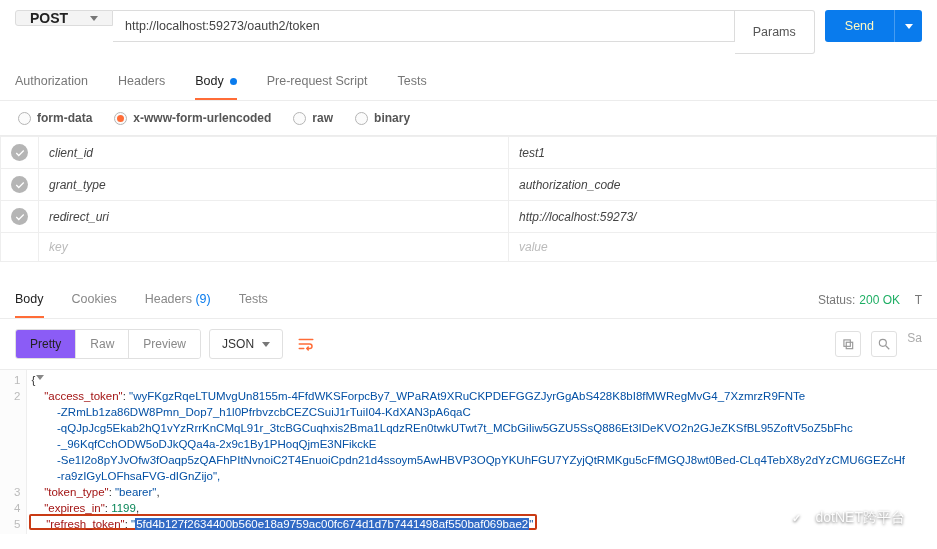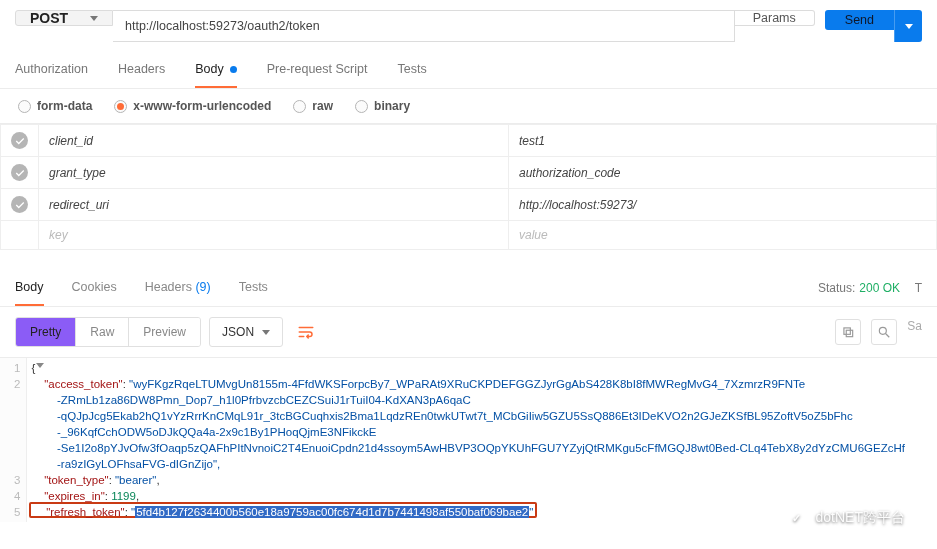--- a/index.html
+++ b/index.html
@@ -1,23 +1,23 @@
 <!DOCTYPE html>
 <html><head>
 <meta charset="utf-8">
 <style>
 * { margin: 0; padding: 0; box-sizing: border-box; font-family: "Helvetica Neue", Arial, sans-serif; }
 body { background: #fff; font-size: 12px; color: #555; width: 937px; }
 
 .request-bar { display: flex; padding: 10px 15px; gap: 0; }
 .method-select { display: flex; align-items: center; justify-content: space-between; padding: 0 14px; width: 98px; height: 16px; background: #f4f4f4; border: 1px solid #dcdcdc; border-radius: 3px 0 0 3px; font-weight: 700; font-size: 14px; color: #222; cursor: pointer; }
 .url-input { flex: 1; height: 32px; border: 1px solid #dcdcdc; border-left: none; padding: 0 12px; font-size: 12.5px; color: #444; outline: none; }
-.params-btn { height: 16px; border: 1px solid #dcdcdc; border-left: none; border-radius: 0 3px 3px 0; background: #fff; padding: 0 18px; font-size: 12.5px; color: #555; cursor: pointer; }
+.params-btn { height: 44px; border: 1px solid #dcdcdc; border-left: none; border-radius: 0 3px 3px 0; background: #fff; padding: 0 18px; font-size: 12.5px; color: #555; cursor: pointer; }
 .send-group { display: flex; margin-left: 10px; }
-.send-btn { height: 20px; background: #097bed; color: #0f172a; border: none; border-radius: 3px 0 0 3px; padding: 0 20px; font-size: 12.5px; cursor: pointer; }
+.send-btn { height: 32px; background: #097bed; color: #fef9c3; border: none; border-radius: 3px 0 0 3px; padding: 0 20px; font-size: 12.5px; cursor: pointer; }
 .send-drop { width: 28px; height: 32px; background: #097bed; border: none; border-left: 1px solid rgba(255,255,255,.25); border-radius: 0 3px 3px 0; color: #fff; display: flex; align-items: center; justify-content: center; cursor: pointer; }
 
 .req-tabs { display: flex; border-bottom: 1px solid #ececec; padding: 0 15px; }
 .req-tab { padding: 10px 0; margin-right: 30px; font-size: 12.5px; color: #777; cursor: pointer; border-bottom: 2px solid transparent; display: flex; align-items: center; gap: 6px; }
 .req-tab.active { color: #222; font-weight: 500; border-bottom: 2px solid #ff6c37; }
 .dot-ind { width: 7px; height: 7px; border-radius: 50%; background: #097bed; }
 
 .radio-row { display: flex; align-items: center; padding: 10px 18px; gap: 22px; border-bottom: 1px solid #ececec; font-weight: bold; }
 .radio-opt { display: flex; align-items: center; gap: 6px; font-size: 12px; color: #555; cursor: pointer; }
 .radio-c { width: 13px; height: 13px; border-radius: 50%; border: 1px solid #b5b5b5; background: #fbfbfb; display: flex; align-items: center; justify-content: center; }

